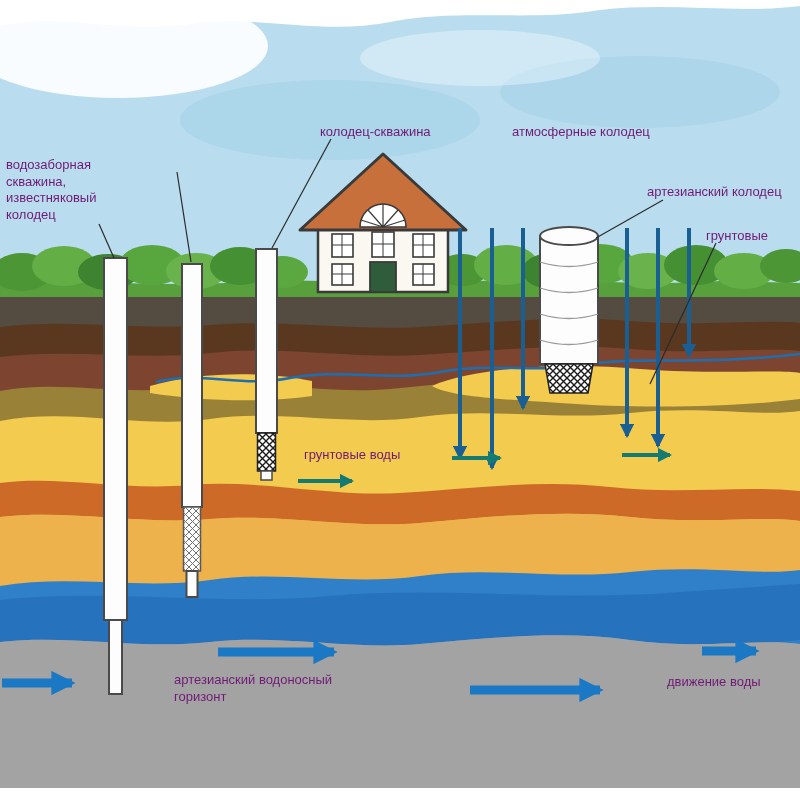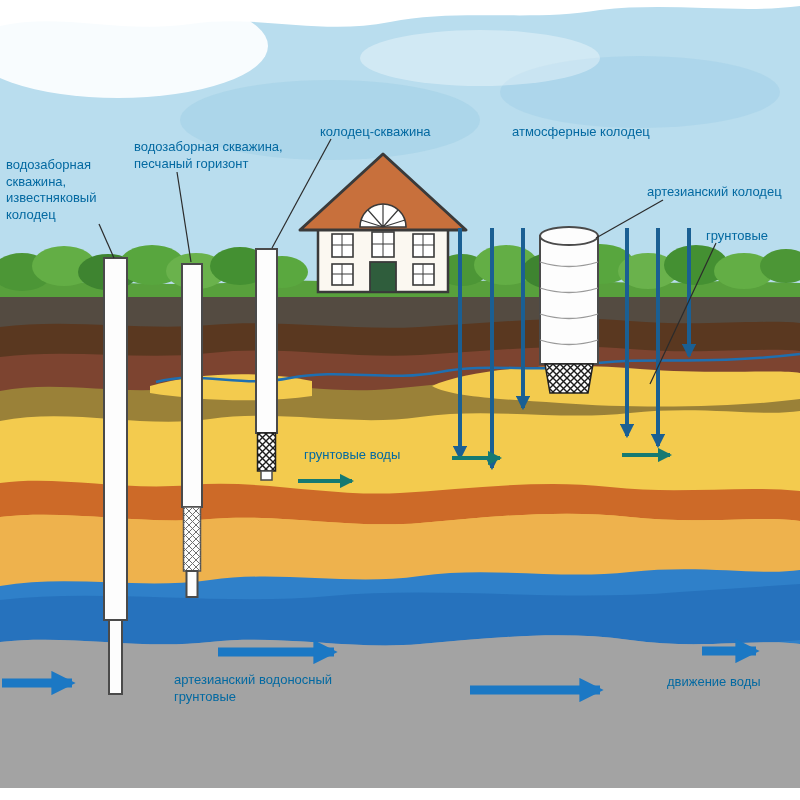--- a/index.html
+++ b/index.html
@@ -1,20 +1,20 @@
 <!DOCTYPE html>
 <html><head>
 <meta charset="utf-8">
 <style>
   html,body{margin:0;padding:0;background:#ffffff;}
   .stage{position:relative;width:800px;height:800px;background:#ffffff;overflow:hidden;
          font-family:"Liberation Sans",sans-serif;}
   .stage svg{position:absolute;left:0;top:0;}
   .labels{position:absolute;left:0;top:0;width:800px;height:800px;pointer-events:none;}
-  .lbl{position:absolute;color:#0369a1;font-size:13px;line-height:1.28;white-space:pre-line;}
+  .lbl{position:absolute;color:#701a75;font-size:13px;line-height:1.28;white-space:pre-line;}
 </style>
 </head>
 <body>
 
 <div class="stage">
 
 <svg width="800" height="800" viewBox="0 0 800 800">
   <defs>
     <pattern id="pTop" width="30" height="13" patternUnits="userSpaceOnUse">
       <ellipse cx="5" cy="4" rx="2.6" ry="1.4" fill="#2e2a25"></ellipse>
@@ -171,25 +171,23 @@
     <line x1="663" y1="200" x2="596" y2="238"></line>
     <line x1="716" y1="243" x2="650" y2="384"></line>
   </g>
 </svg>
 
 <div class="labels">
   <div class="lbl" style="left:6px;top:157px">водозаборная
 скважина,
 известняковый
 колодец</div>
-  <div class="lbl" style="left:134px;top:139px">водозаборная скважина,
-песчаный горизонт</div>
   <div class="lbl" style="left:320px;top:124px">колодец-скважина</div>
   <div class="lbl" style="left:512px;top:124px">атмосферные колодец</div>
   <div class="lbl" style="left:647px;top:184px">артезианский колодец</div>
   <div class="lbl" style="left:706px;top:228px">грунтовые</div>
   <div class="lbl" style="left:304px;top:447px">грунтовые воды</div>
   <div class="lbl" style="left:174px;top:672px">артезианский водоносный
-грунтовые</div>
+горизонт</div>
   <div class="lbl" style="left:667px;top:674px">движение воды</div>
 </div>
 
 </div>
 
 </body></html>

